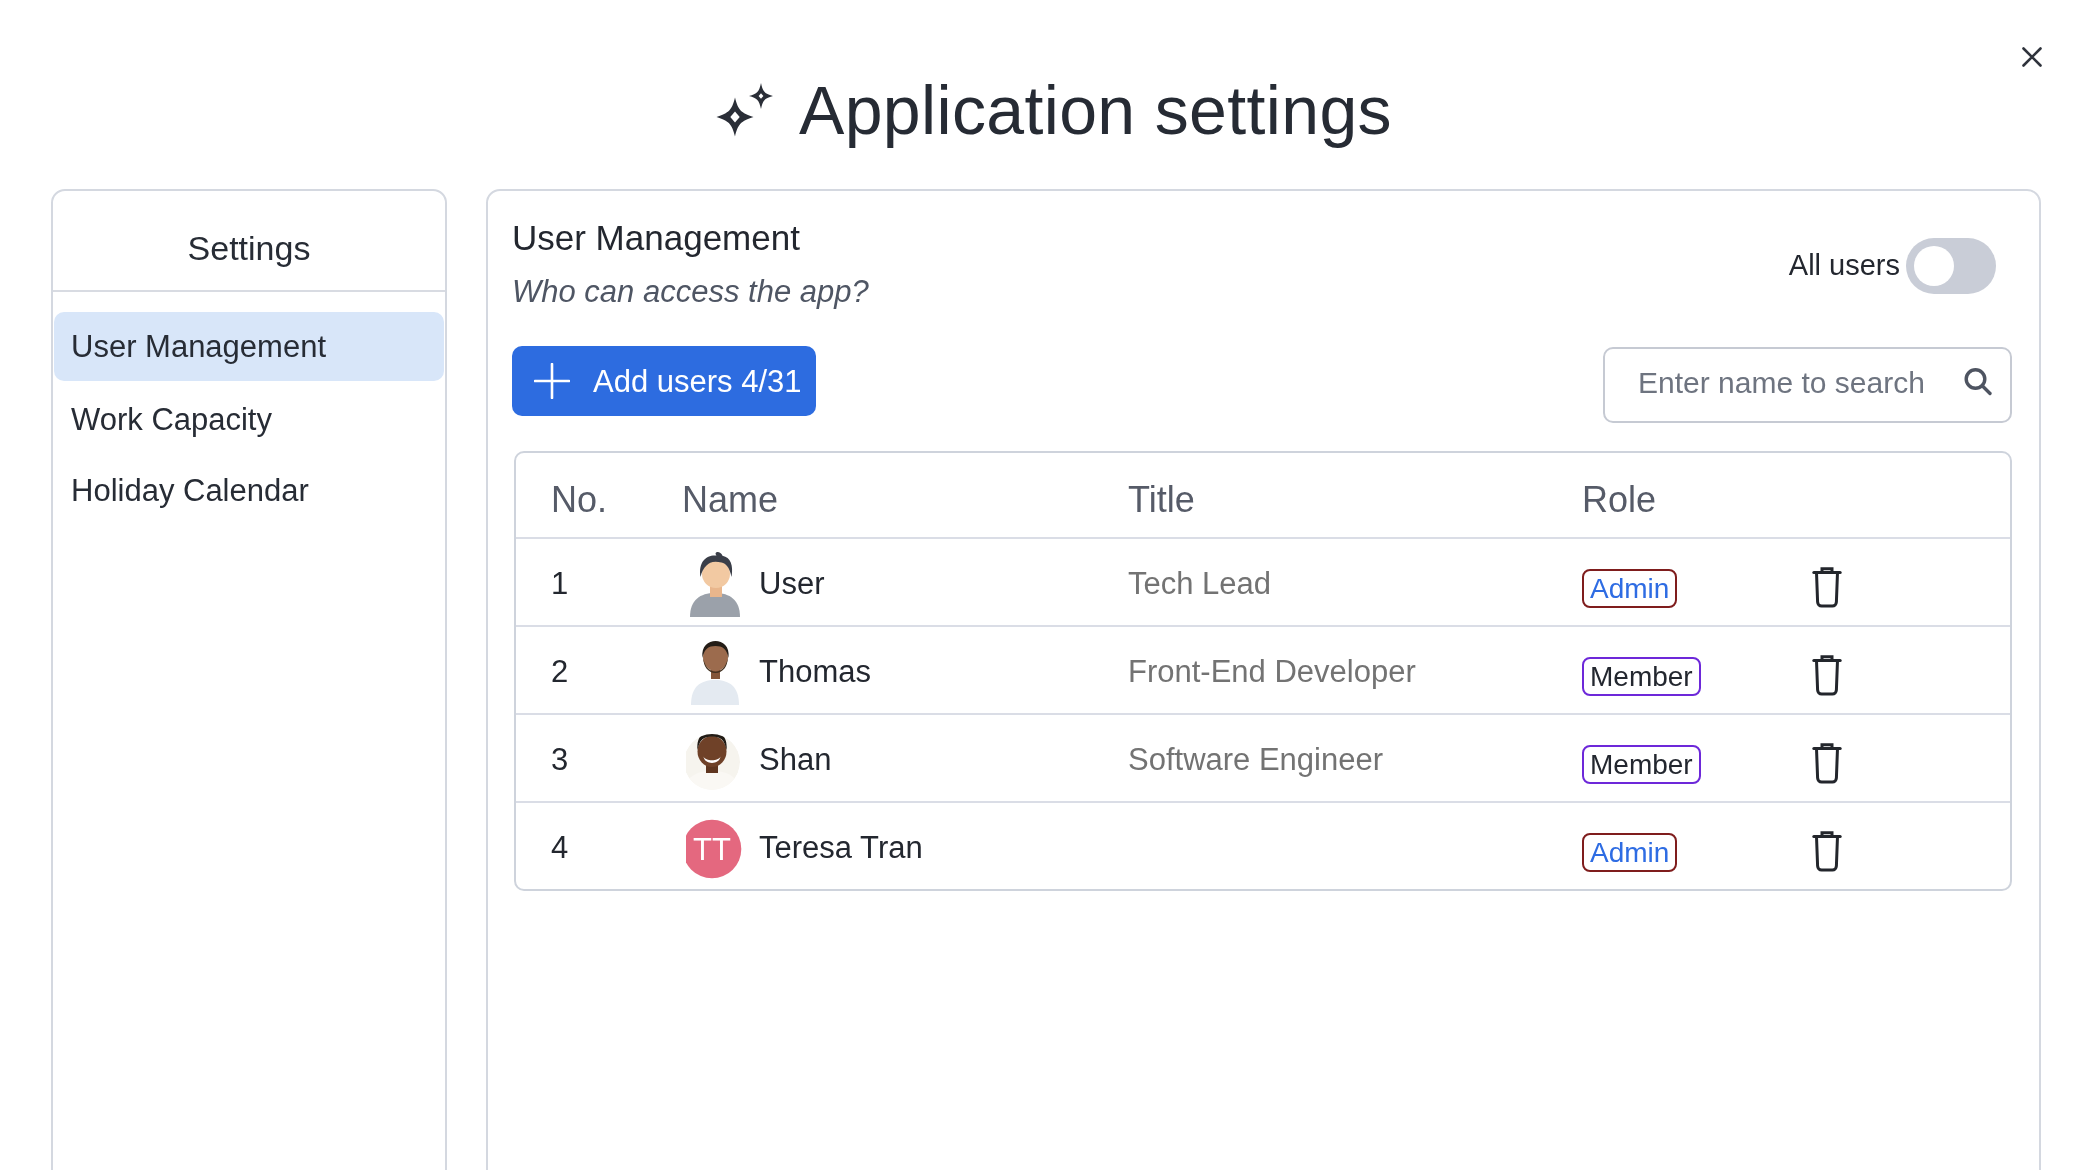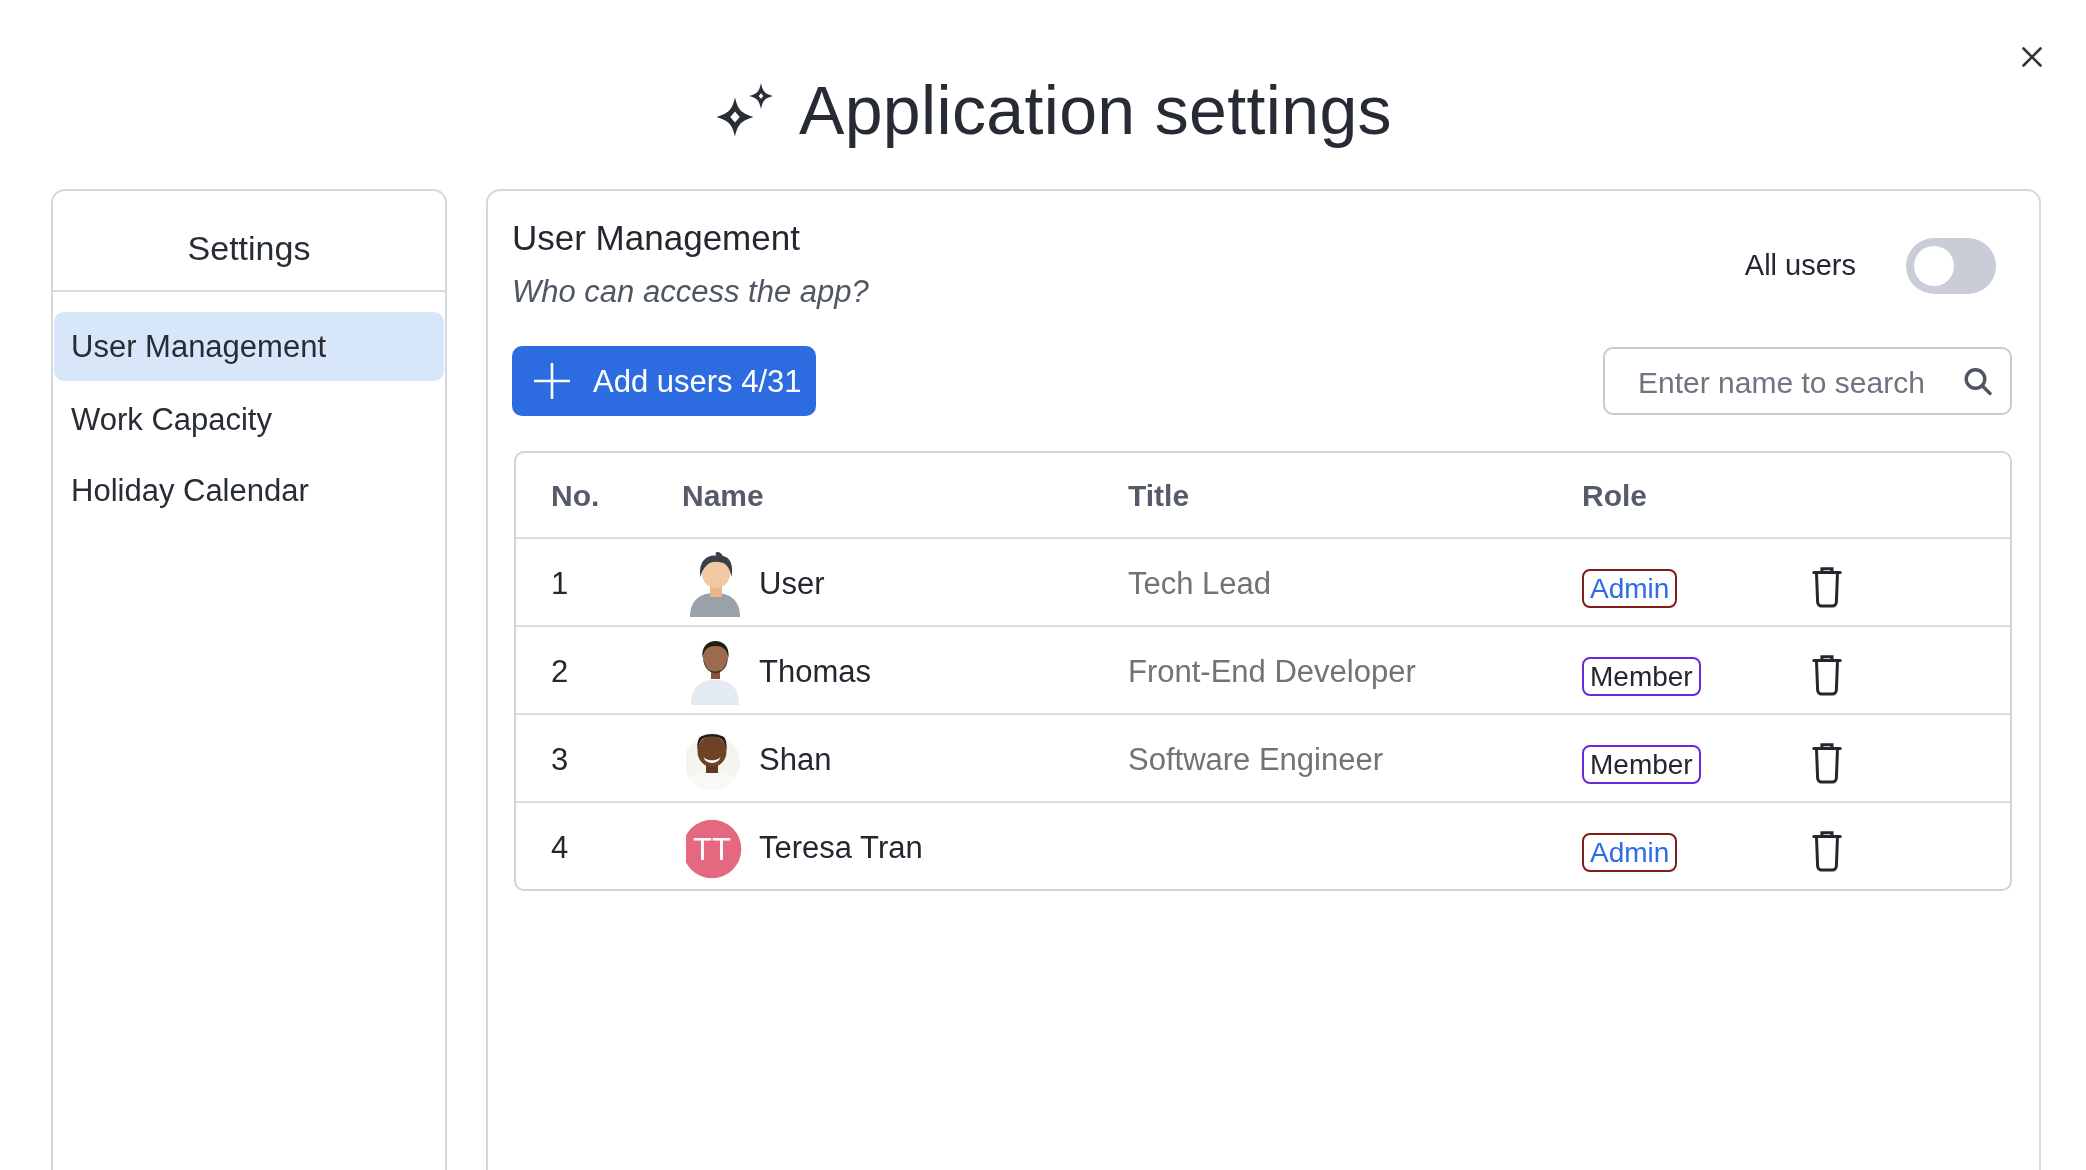--- a/index.html
+++ b/index.html
@@ -22,37 +22,37 @@
 #sbhead { left:0; top:0; width:100%; height:101px; border-bottom:2px solid #d8dbe2; }
 #sbtitle { width:100%; top:38px; text-align:center; font-size:34px; color:#272c35; }
 .sbitem { left:1px; width:390px; height:69px; border-radius:10px; font-size:31px; color:#272c35; display:flex; align-items:center; padding-left:17px; }
 #sbi1 { top:121px; background:#d8e6f9; }
 #sbi2 { top:194px; }
 #sbi3 { top:265px;text-align:center; }
 
 
 #phead { left:24px; top:27px; font-size:35px; color:#23272f; font-weight:500; }
 #psub  { left:24px; top:83px; font-size:31px; font-style:italic; color:#4f5664; }
-#allusers { top:58px; left:1044px; width:324px; text-align:right; font-size:29px; color:#23272f; }
+#allusers { top:58px; left:1088px; width:324px; text-align:right; font-size:29px; color:#23272f; }
 #toggle { left:1418px; top:47px; width:90px; height:56px; border-radius:28px; background:#c9cdd7; }
 #knob { left:8px; top:8px; width:40px; height:40px; border-radius:50%; background:#ffffff; }
 
 
 #addbtn { left:24px; top:155px; width:304px; height:70px; border-radius:10px; background:#2d6ce0; color:#ffffff; }
 #addbtn span { position:absolute; left:81px; top:18px; font-size:31px; }
 #plus { left:22px; top:17px; }
-#search { left:1115px; top:156px; width:409px; height:68px; border-radius:10px; border:2px solid #c6cad3; }
+#search { left:1115px; top:156px; width:409px; height:76px; border-radius:10px; border:2px solid #c6cad3; }
 #search span { position:absolute; left:33px; top:17px; font-size:30px; color:#6e7480; }
 #mag { left:359px; top:19px; }
 
 
 #table { left:26px; top:260px; width:1498px; height:440px; border:2px solid #ced3dc; border-radius:10px; overflow:hidden; }
 .trow { position:relative; width:100%; height:88px; border-top:2px solid #dadde6; }
 #thead { height:84px; border-top:none; }
-.hcell { position:absolute; top:26px; font-size:30px; font-weight:bold; color:#565b68; }
+.hcell { position:absolute; top:26px; font-size:36px; font-weight:normal; color:#565b68; }
 .num  { position:absolute; left:35px; top:27px; font-size:31px; color:#23272f; }
 .nm   { position:absolute; left:243px; top:27px; font-size:31px; color:#23272f; }
 .ttl  { position:absolute; left:612px; top:27px; font-size:31px; color:#737373; }
 .av   { position:absolute; left:170px; top:10px; width:60px; height:68px; }
 .chip { position:absolute; left:1066px; top:30px; height:39px; border-radius:8px; font-size:28px; display:flex; align-items:center; padding:0 6px; }
 .chip.admin { border:2px solid #7f1d1d; color:#2e6ce3; }
 .chip.member { border:2px solid #6d28d9; color:#23272f; }
 .trash { position:absolute; left:1296px; top:27px; }
 </style>
 </head>

